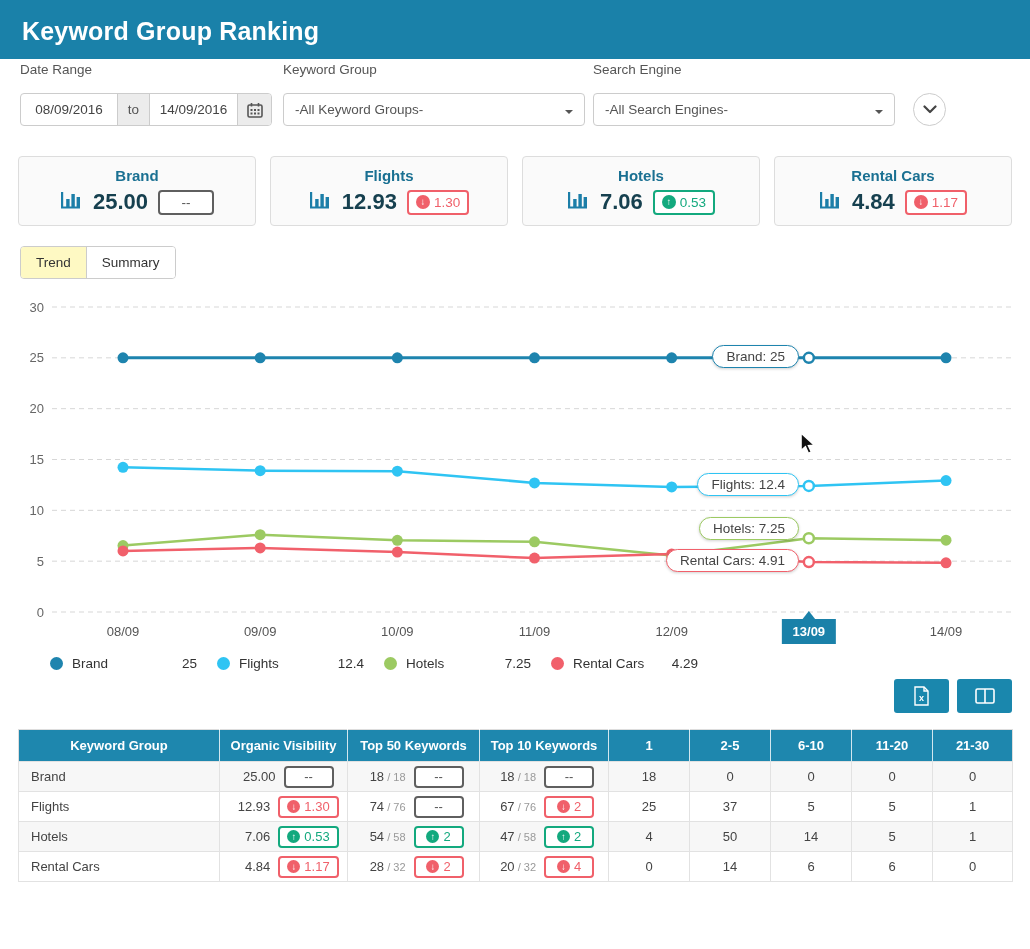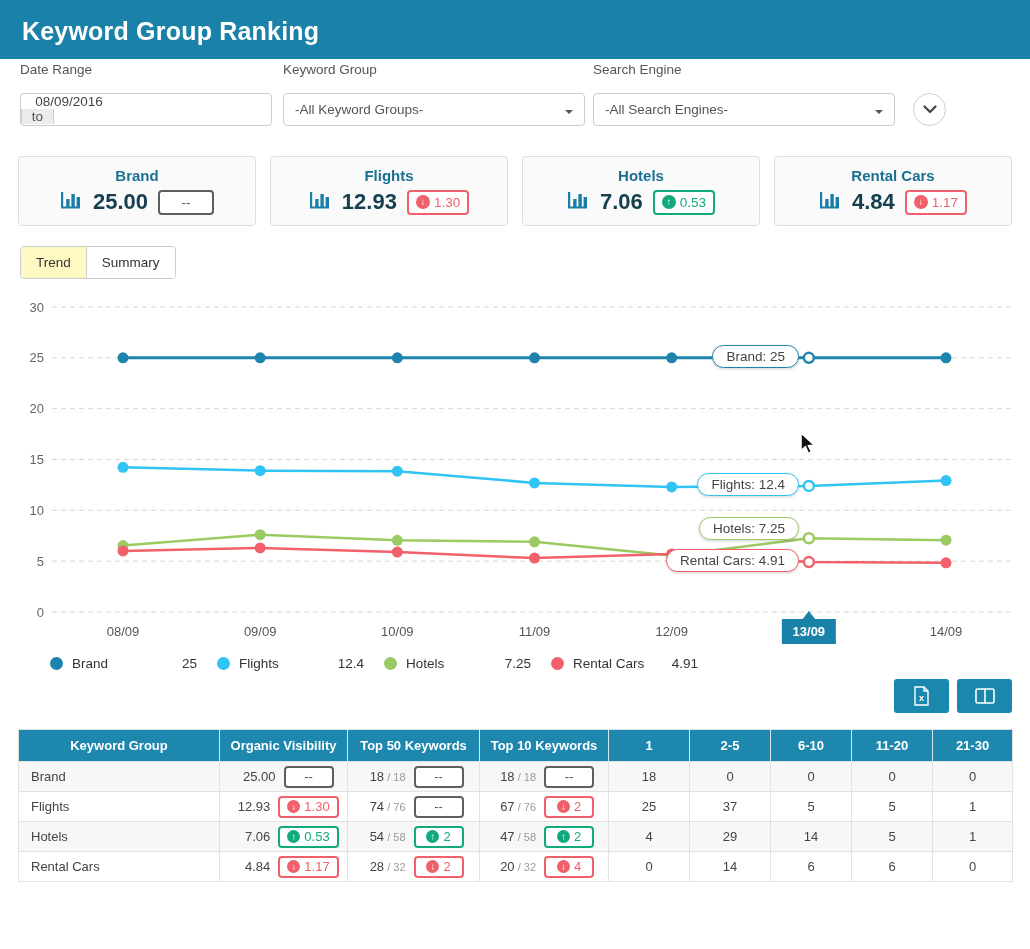--- a/index.html
+++ b/index.html
@@ -11,21 +11,21 @@
   
   .hdr { background: #1a81a9; padding: 17px 22px 13px; }
   .hdr h1 { color: #fff; font-size: 25px; font-weight: 600; letter-spacing: .2px; }
   .crumbs { margin-top: 3px; font-size: 11.5px; font-weight: bold; color: #fff; }
   .crumbs .sep { margin: 0 7px; }
   .crumbs span { cursor: default; }
   
   .filters { display: flex; align-items: flex-end; padding: 3px 0 0 20px; border-radius: 27px; }
   .fgroup label { display: block; font-size: 13.5px; color: #555; margin-bottom: 16px; }
   .fg1 { margin-right: 11px; } .fg2 { margin-right: 8px; } .fg3 { margin-right: 18px; }
-  .dategroup { display: flex; width: 252px; height: 33px; border: 1px solid #ccc; border-radius: 4px; overflow: hidden; background: #fff; flex-direction: column; }
+  .dategroup { display: flex; width: 252px; height: 33px; border: 1px solid #ccc; border-radius: 4px; overflow: hidden; background: #fff; }
   .dseg { display: flex; align-items: center; justify-content: center; font-size: 13.5px; color: #444; height: 100%; }
   .df { width: 96px; } .dt { width: 87px; }
   .to { width: 33px; background: #ececec; border-left: 1px solid #ccc; border-right: 1px solid #ccc; color: #555; }
   .cal { width: 34px; background: #ececec; border-left: 1px solid #ccc; cursor: pointer; }
   .select { width: 302px; height: 33px; border: 1px solid #ccc; border-radius: 4px; background: #fff; display: flex; align-items: center; justify-content: space-between; padding: 0 11px; font-size: 13.5px; color: #555; cursor: pointer; }
   .caret { width: 0; height: 0; border: 4.5px solid transparent; border-top-color: #555; margin-top: 8px; }
   .applybtn { width: 120px; height: 33px; background: #1a87ad; color: #fff; border: none; border-radius: 3px; font-size: 14px; font-weight: bold; font-family: inherit; cursor: pointer; margin-right: 8px; }
   .circlebtn { width: 33px; height: 33px; border-radius: 50%; border: 1px solid #ccc; background: #fff; display: flex; align-items: center; justify-content: center; cursor: pointer; }
   
   .cards { display: flex; gap: 14px; margin: 30px 18px 0; }
@@ -293,21 +293,21 @@
       <span class="lval">12.4</span>
     </div>
     <div class="litem">
       <span class="ldot" style="background: rgb(156, 202, 98);"></span>
       <span class="lname">Hotels</span>
       <span class="lval">7.25</span>
     </div>
     <div class="litem">
       <span class="ldot" style="background: rgb(241, 96, 107);"></span>
       <span class="lname">Rental Cars</span>
-      <span class="lval">4.91</span>
+      <span class="lval">4.29</span>
     </div>
   </div>
 
 <div class="exportrow">
   <button class="exbtn">
     <svg width="17" height="20" viewBox="0 0 17 20">
         <path d="M2 1 h9 l4 4 v14 h-13 z" fill="none" stroke="#fff" stroke-width="1.4"></path>
         <path d="M11 1 v4 h4" fill="none" stroke="#fff" stroke-width="1.4"></path>
         <text x="8.5" y="14.5" fill="#fff" font-size="9" font-weight="bold" text-anchor="middle" font-family="Liberation Sans, sans-serif">x</text>
       </svg>
@@ -436,21 +436,21 @@
           <td>
             <div class="cellflex">
               <span class="val"><span class="num">47</span><span class="den"> / 58</span></span>
               <span class="badge up">
                 <span class="circ">↑</span>
                 <span class="btxt">2</span>
               </span>
             </div>
           </td>
           <td>4</td>
-          <td>29</td>
+          <td>50</td>
           <td>14</td>
           <td>5</td>
           <td>1</td>
         </tr>
         <tr class="even">
           <td class="namecell">Rental Cars</td>
           <td>
             <div class="cellflex">
               <span class="val">4.84</span>
               <span class="badge down">

